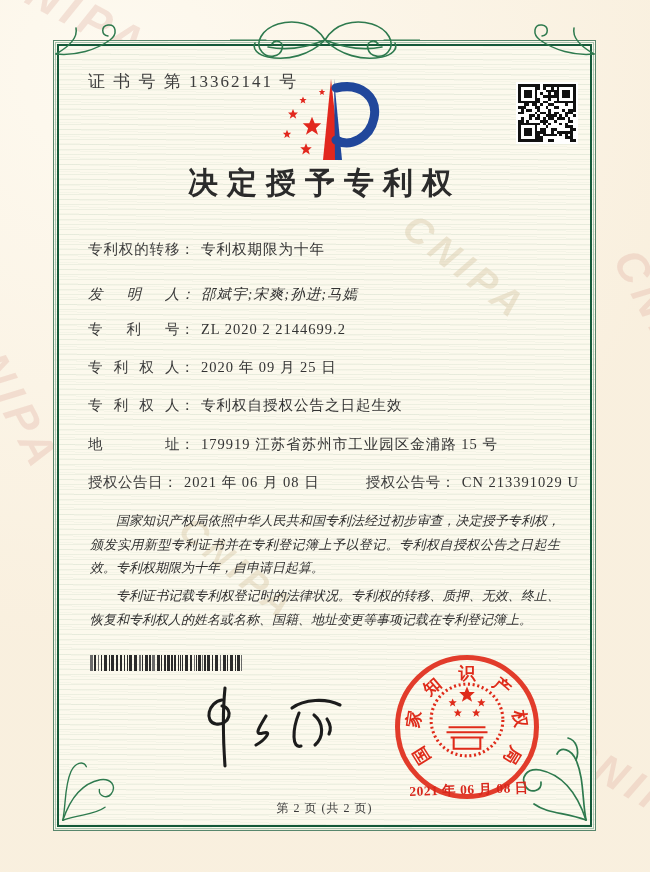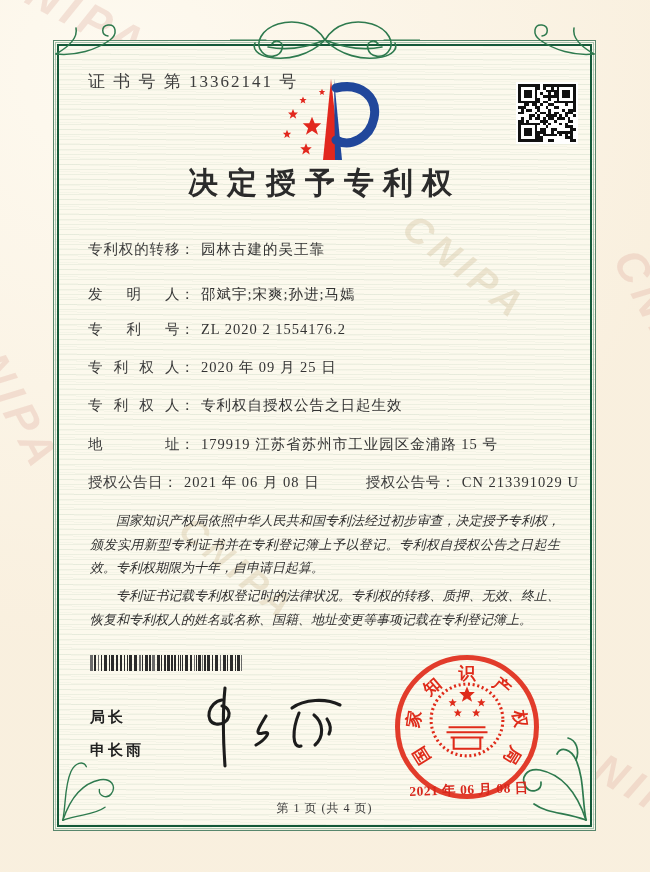--- a/index.html
+++ b/index.html
@@ -602,27 +602,27 @@
         <i></i>
         <i class="on"></i>
         <i class="on"></i>
       </div>
   </div>
 
   <div class="title">决定授予专利权</div>
 
   <div class="fields">
     <div class="field-row" style="top:0;">
-      <span class="f-label">专利权的转移</span><span class="f-colon">：</span><span class="f-value">园林古建的吴王靠</span>
-    </div>
-    <div class="field-row" style="top:45px;">
+      <span class="f-label">专利权的转移</span><span class="f-colon">：</span><span class="f-value">专利权期限为十年</span>
+    </div>
+    <div class="field-row" style="top:45px;font-style:italic;">
       <span class="f-label">发明人</span><span class="f-colon">：</span><span class="f-value">邵斌宇;宋爽;孙进;马嫣</span>
     </div>
     <div class="field-row" style="top:80px;">
-      <span class="f-label">专利号</span><span class="f-colon">：</span><span class="f-value">ZL 2020 2 1554176.2</span>
+      <span class="f-label">专利号</span><span class="f-colon">：</span><span class="f-value">ZL 2020 2 2144699.2</span>
     </div>
     <div class="field-row" style="top:118px;">
       <span class="f-label">专利权人</span><span class="f-colon">：</span><span class="f-value">2020 年 09 月 25 日</span>
     </div>
     <div class="field-row" style="top:156px;">
       <span class="f-label">专利权人</span><span class="f-colon">：</span><span class="f-value">专利权自授权公告之日起生效</span>
     </div>
     <div class="field-row" style="top:195px;">
       <span class="f-label">地址</span><span class="f-colon">：</span><span class="f-value">179919 江苏省苏州市工业园区金浦路 15 号</span>
     </div>
@@ -677,24 +677,20 @@
       <i style="width: 3px; margin-right: 2px;"></i>
       <i style="width: 1px; margin-right: 2px; background: rgb(106, 106, 106);"></i>
       <i style="width: 3px; margin-right: 1px;"></i>
       <i style="width: 1px; margin-right: 2px;"></i>
       <i style="width: 3px; margin-right: 2px;"></i>
       <i style="width: 1px; margin-right: 1px;"></i>
       <i style="width: 3px; margin-right: 1px;"></i>
       <i style="width: 1px; margin-right: 2px; background: rgb(106, 106, 106);"></i>
     </div>
 
-  <div class="signer">
-    <span>局长</span>
-    <span class="name">申长雨</span>
-  </div>
 
   <div class="signature">
     <svg width="160" height="100" viewBox="0 0 160 100">
       <g fill="none" stroke="#1c1c1c" stroke-width="3.1" stroke-linecap="round">
         <path d="M30,22 C16,24 12,44 24,46 C38,48 42,30 30,28"></path>
         <path d="M33,10 C31,30 31,60 33,88"></path>
         <path d="M74,38 C68,48 61,58 71,55 C81,52 73,62 64,67"></path>
         <path d="M100,30 C112,21 134,20 148,27"></path>
         <path d="M107,35 C100,52 100,71 109,68"></path>
         <path d="M122,37 C132,45 132,59 123,67"></path>
@@ -726,15 +722,15 @@
           <g fill="none" stroke-width="2">
             <path d="M22,47 h36 M20,52 h40 M24,57 h32"></path>
             <path d="M27,57 v11 h26 v-11"></path>
           </g>
         </g>
       </svg>
     </div>
   </div>
   <div class="seal-date">2021 年 06 月 08 日</div>
 
-  <div class="footer">第 1 页 (共 4 页)</div>
+  <div class="footer">第 2 页 (共 2 页)</div>
 
 </div>
 
 </body></html>

